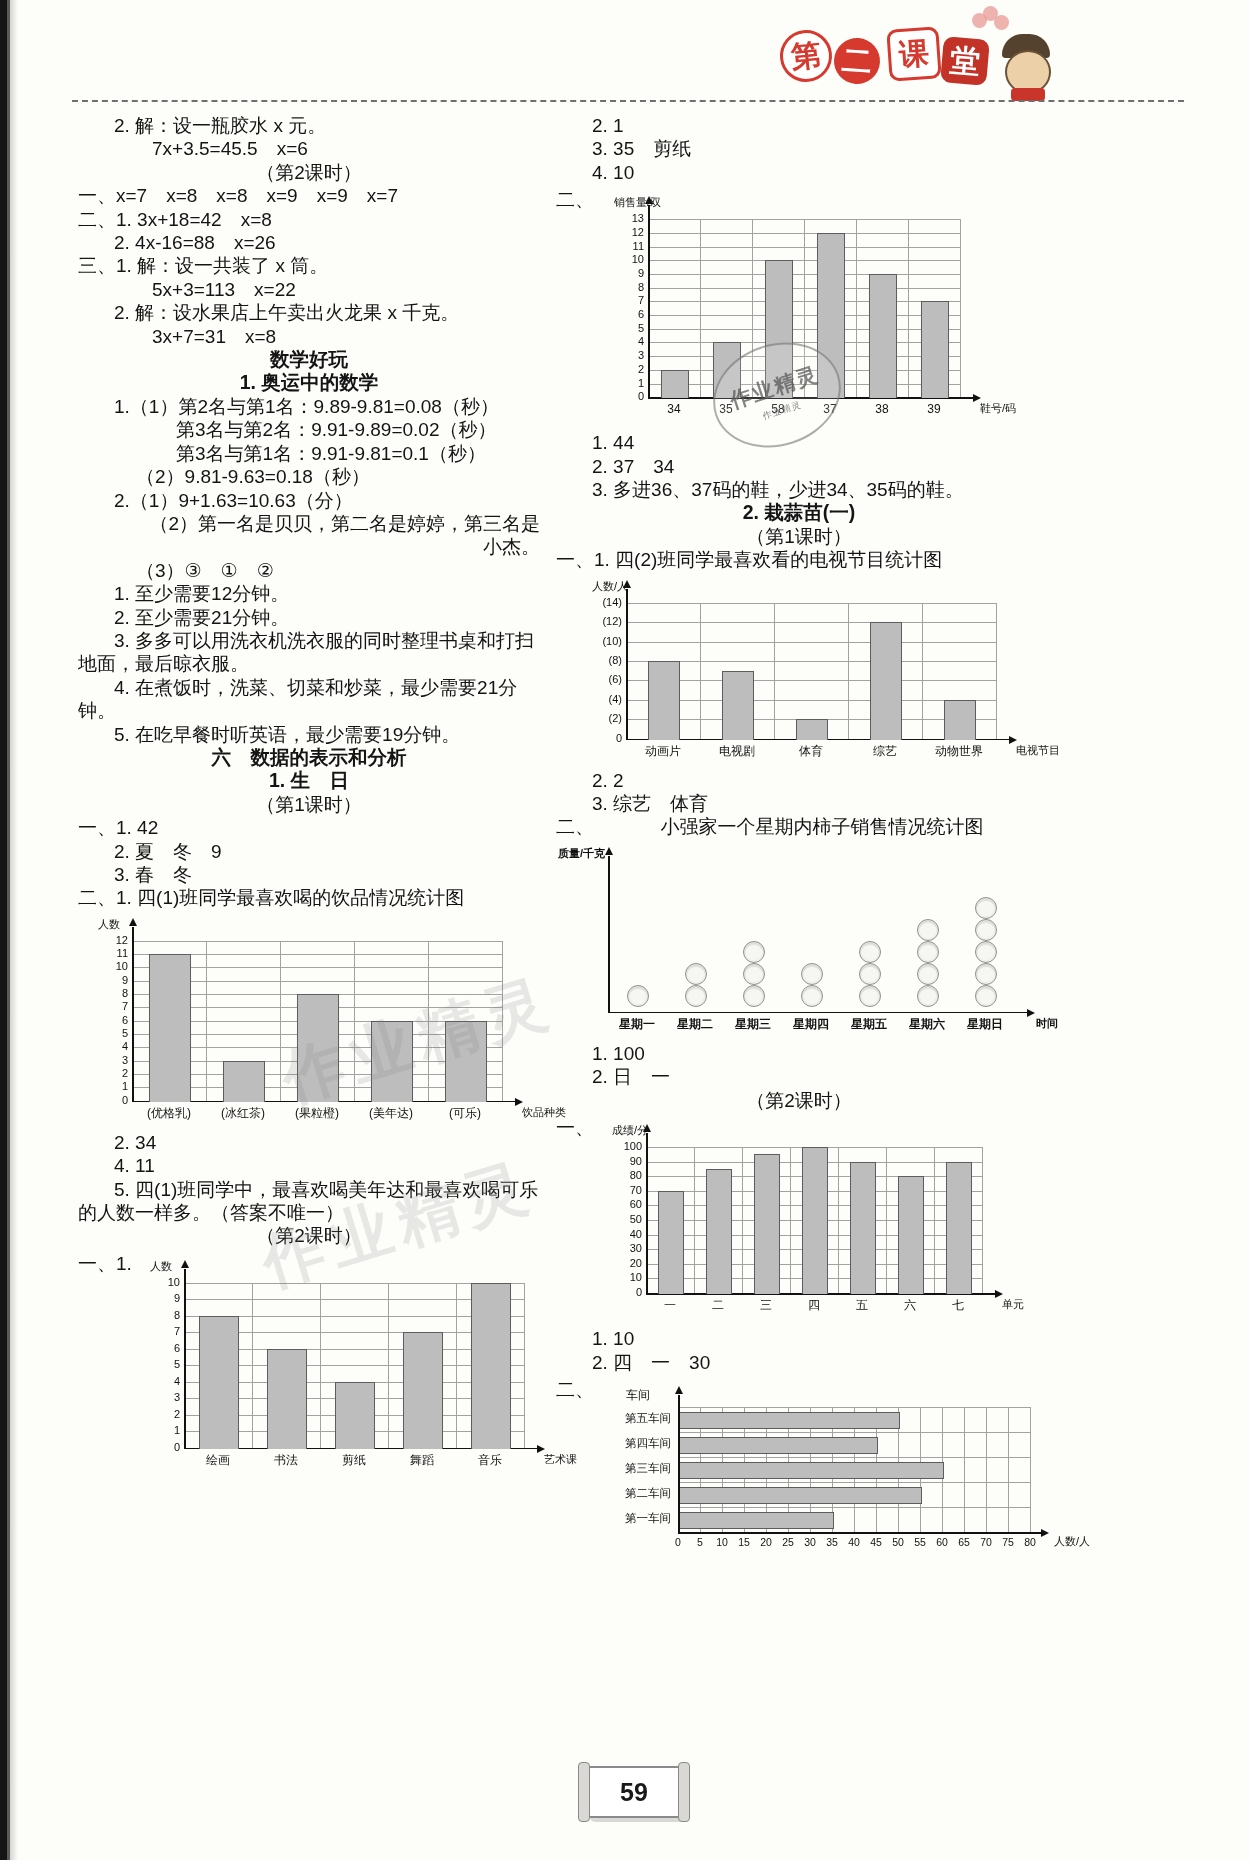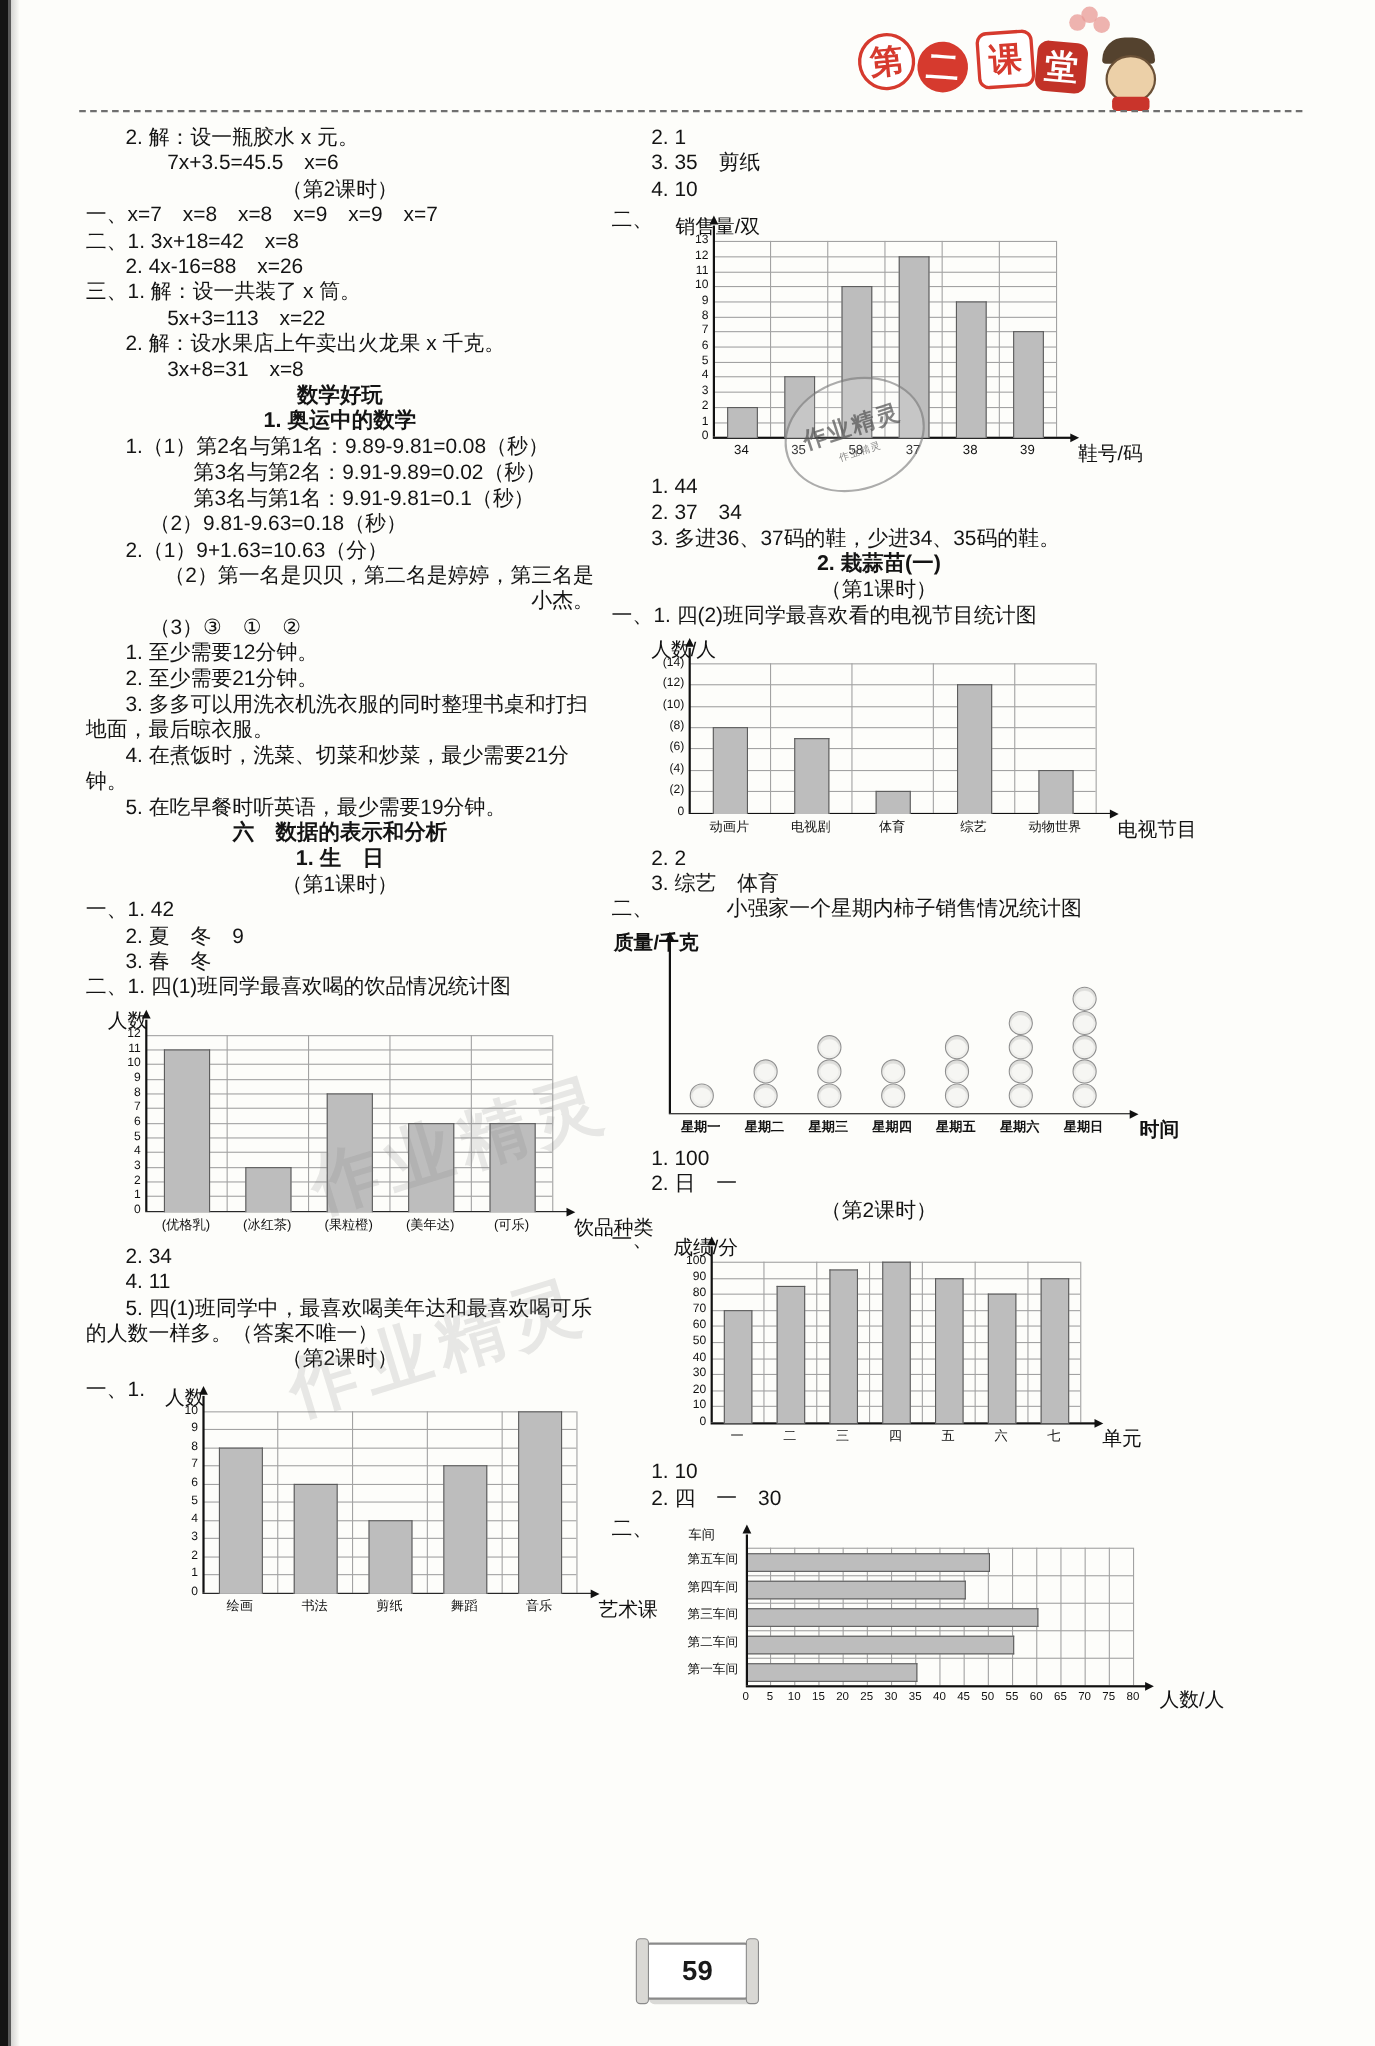--- a/index.html
+++ b/index.html
@@ -45,21 +45,21 @@
   .mk{flex:none;width:46px;font-size:19px;line-height:23.4px;}
   .mk.wide{width:70px;}
 
   
   .chart{position:relative;margin:5px 0 4px;}
   .ml14{margin-left:14px;} .ml20{margin-left:20px;}
   .chart-row{display:flex;align-items:flex-start;margin:4px 0;}
   .chart span{position:absolute;line-height:1;color:#111;}
   .tick{font-size:11px;text-align:right;}
   .xcat{font-size:12px;text-align:center;white-space:nowrap;}
-  .ylab,.xlab{font-size:18px;white-space:nowrap;}
+  .ylab,.xlab{font-size:11px;white-space:nowrap;}
   .htick{font-size:10.5px;text-align:center;}
   .rlab{font-size:11.5px;text-align:right;white-space:nowrap;}
   .clab{font-size:12px;white-space:nowrap;}
   .grid-h,.grid-v{position:absolute;background:#a2a2a2;}
   .grid-h{height:1px;} .grid-v{width:1px;}
   .axis{position:absolute;background:#111;}
   .bar{position:absolute;background:#bdbdbd;border:1px solid #5d5d5d;border-bottom:none;}
   .hbarr{border:1px solid #5d5d5d;border-left:none;}
   .arr{position:absolute;width:0;height:0;}
   .arr-up{border-left:4px solid transparent;border-right:4px solid transparent;border-bottom:8px solid #111;}
@@ -114,21 +114,21 @@
     <div>
         <div class="line l1">2. 解：设一瓶胶水 x 元。</div>
         <div class="line l2">7x+3.5=45.5　x=6</div>
         <div class="line center">（第2课时）</div>
         <div class="line l0">一、x=7　x=8　x=8　x=9　x=9　x=7</div>
         <div class="line l0">二、1. 3x+18=42　x=8</div>
         <div class="line l1">2. 4x-16=88　x=26</div>
         <div class="line l0">三、1. 解：设一共装了 x 筒。</div>
         <div class="line l2">5x+3=113　x=22</div>
         <div class="line l1">2. 解：设水果店上午卖出火龙果 x 千克。</div>
-        <div class="line l2">3x+8=31　x=8</div>
+        <div class="line l2">3x+7=31　x=8</div>
         <div class="line h">数学好玩</div>
         <div class="line h">1. 奥运中的数学</div>
         <div class="line l1">1.（1）第2名与第1名：9.89-9.81=0.08（秒）</div>
         <div class="line l3">第3名与第2名：9.91-9.89=0.02（秒）</div>
         <div class="line l3">第3名与第1名：9.91-9.81=0.1（秒）</div>
         <div class="line l2p">（2）9.81-9.63=0.18（秒）</div>
         <div class="line l1">2.（1）9+1.63=10.63（分）</div>
         <div class="line l2h">（2）第一名是贝贝，第二名是婷婷，第三名是小杰。</div>
         <div class="line l2p">（3）③　①　②</div>
         <div class="line l1">1. 至少需要12分钟。</div>

